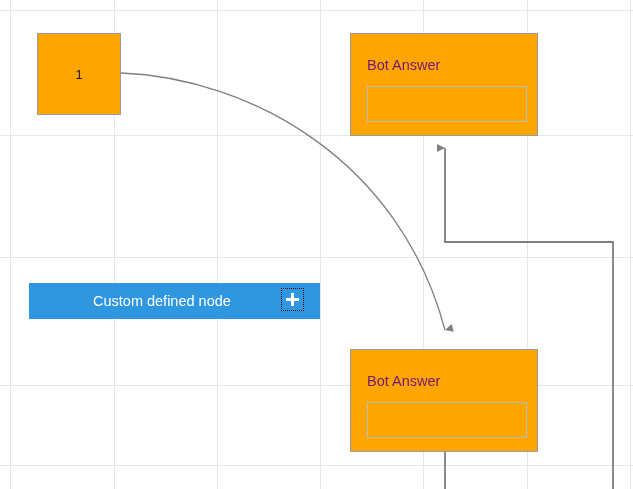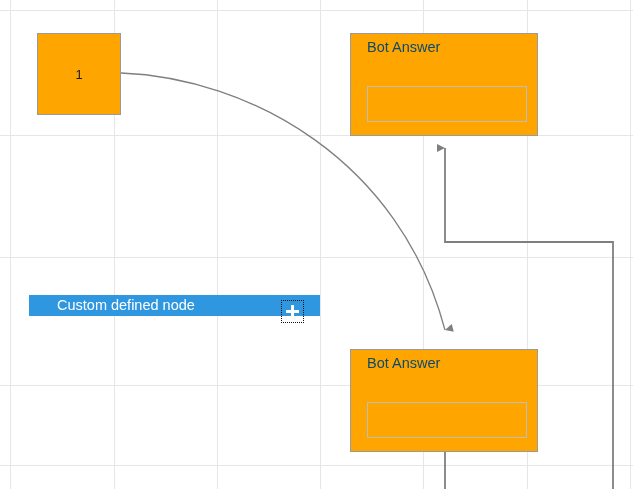--- a/index.html
+++ b/index.html
@@ -62,23 +62,23 @@
     justify-content: center;
   }
   .node-simple-label {
     font-size: 13px;
     color: #1a1a1a;
     line-height: 1;
   }
   .node-title {
     position: absolute;
     left: 16px;
-    top: 6px;
+    top: 24px;
     font-size: 14.5px;
-    color: #0c4a6e;
+    color: #701a75;
     line-height: 1;
     white-space: nowrap;
   }
   .node-slot {
     position: absolute;
     box-sizing: border-box;
     border: 1px solid #bdbdbd;
     background: transparent;
   }
 
@@ -166,21 +166,21 @@
   <div class="node" id="node-bot-answer-top" style="left: 350px; top: 33px; width: 188px; height: 103px; background: rgb(255, 165, 0); border-color: rgb(154, 154, 154);">
     <div class="node-title">Bot Answer</div>
     <div class="node-slot" id="slot-top" style="left: 16px; top: 52px; width: 160px; height: 36px; border-color: rgb(189, 189, 189);"></div>
   </div>
 
   <div class="node" id="node-bot-answer-bottom" style="left: 350px; top: 349px; width: 188px; height: 103px; background: rgb(255, 165, 0); border-color: rgb(154, 154, 154);">
     <div class="node-title">Bot Answer</div>
     <div class="node-slot" id="slot-bottom" style="left: 16px; top: 52px; width: 160px; height: 36px; border-color: rgb(189, 189, 189);"></div>
   </div>
 
-  <div class="palette-bar" id="palette-bar" style="left: 29px; top: 295px; width: 291px; height: 21px; background: rgb(46, 151, 224);">
+  <div class="palette-bar" id="palette-bar" style="left: 29px; top: 283px; width: 291px; height: 36px; background: rgb(46, 151, 224); padding-left: 36px;">
     <span class="palette-label">Custom defined node</span>
     <span class="palette-add">
       <span class="plus-h"></span>
       <span class="plus-v"></span>
     </span>
   </div>
 
 </div>
 
 </body></html>

